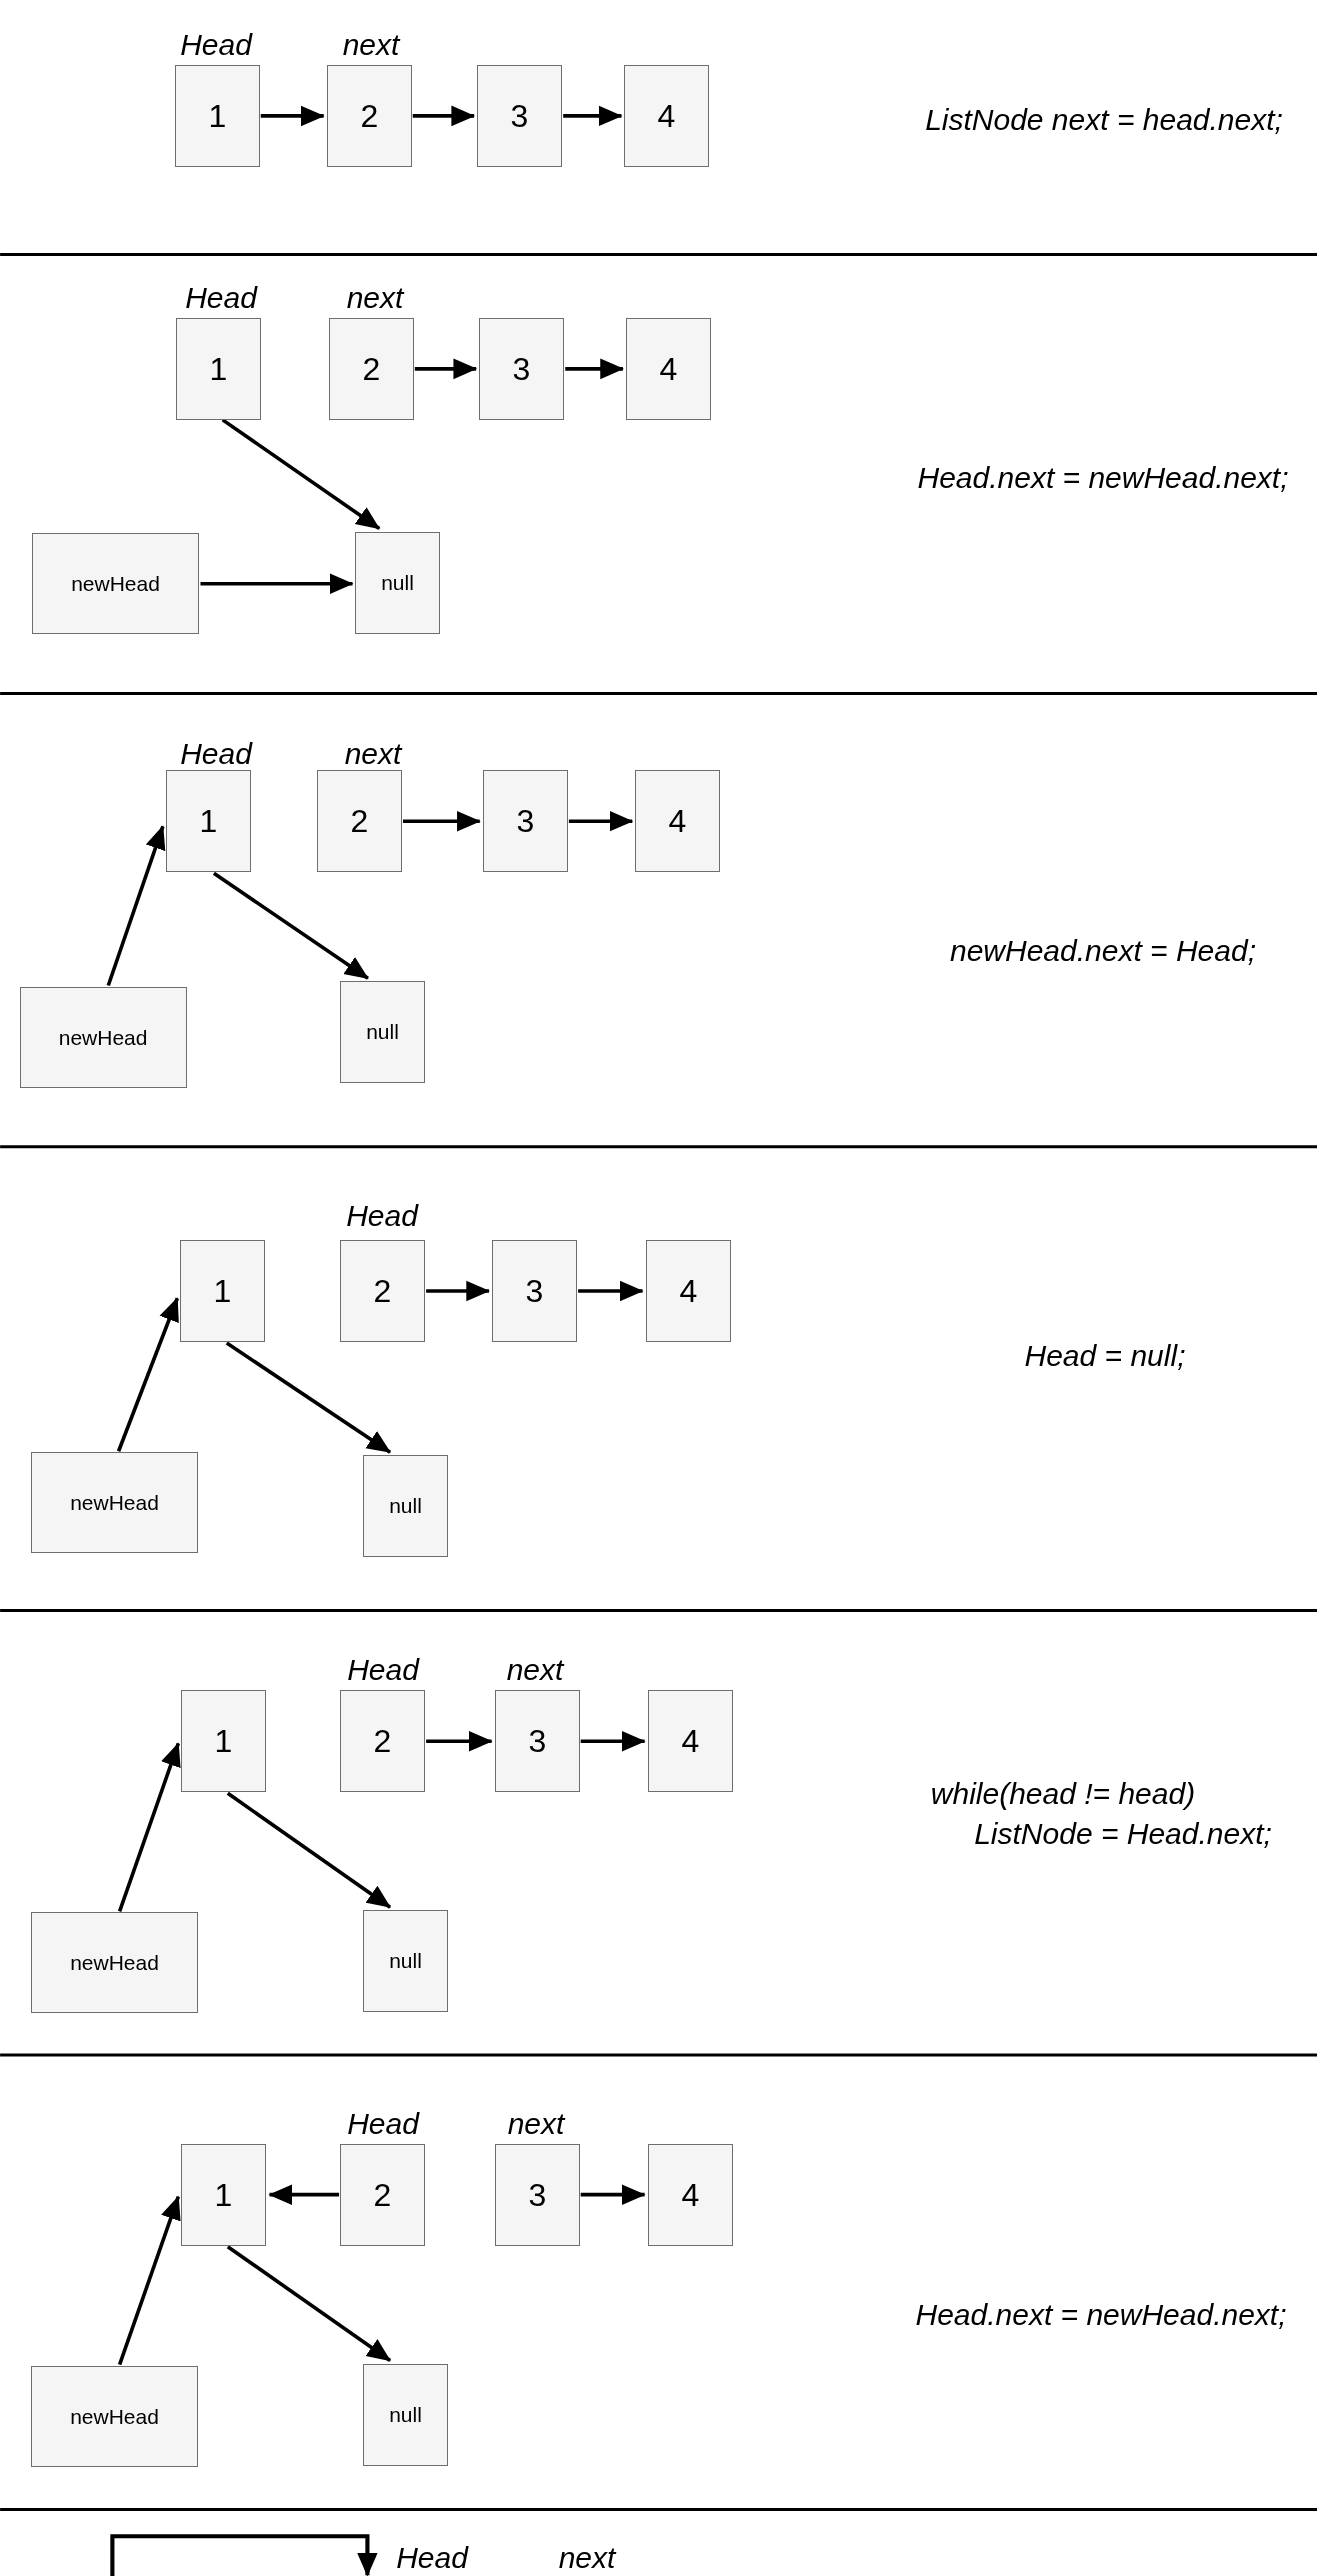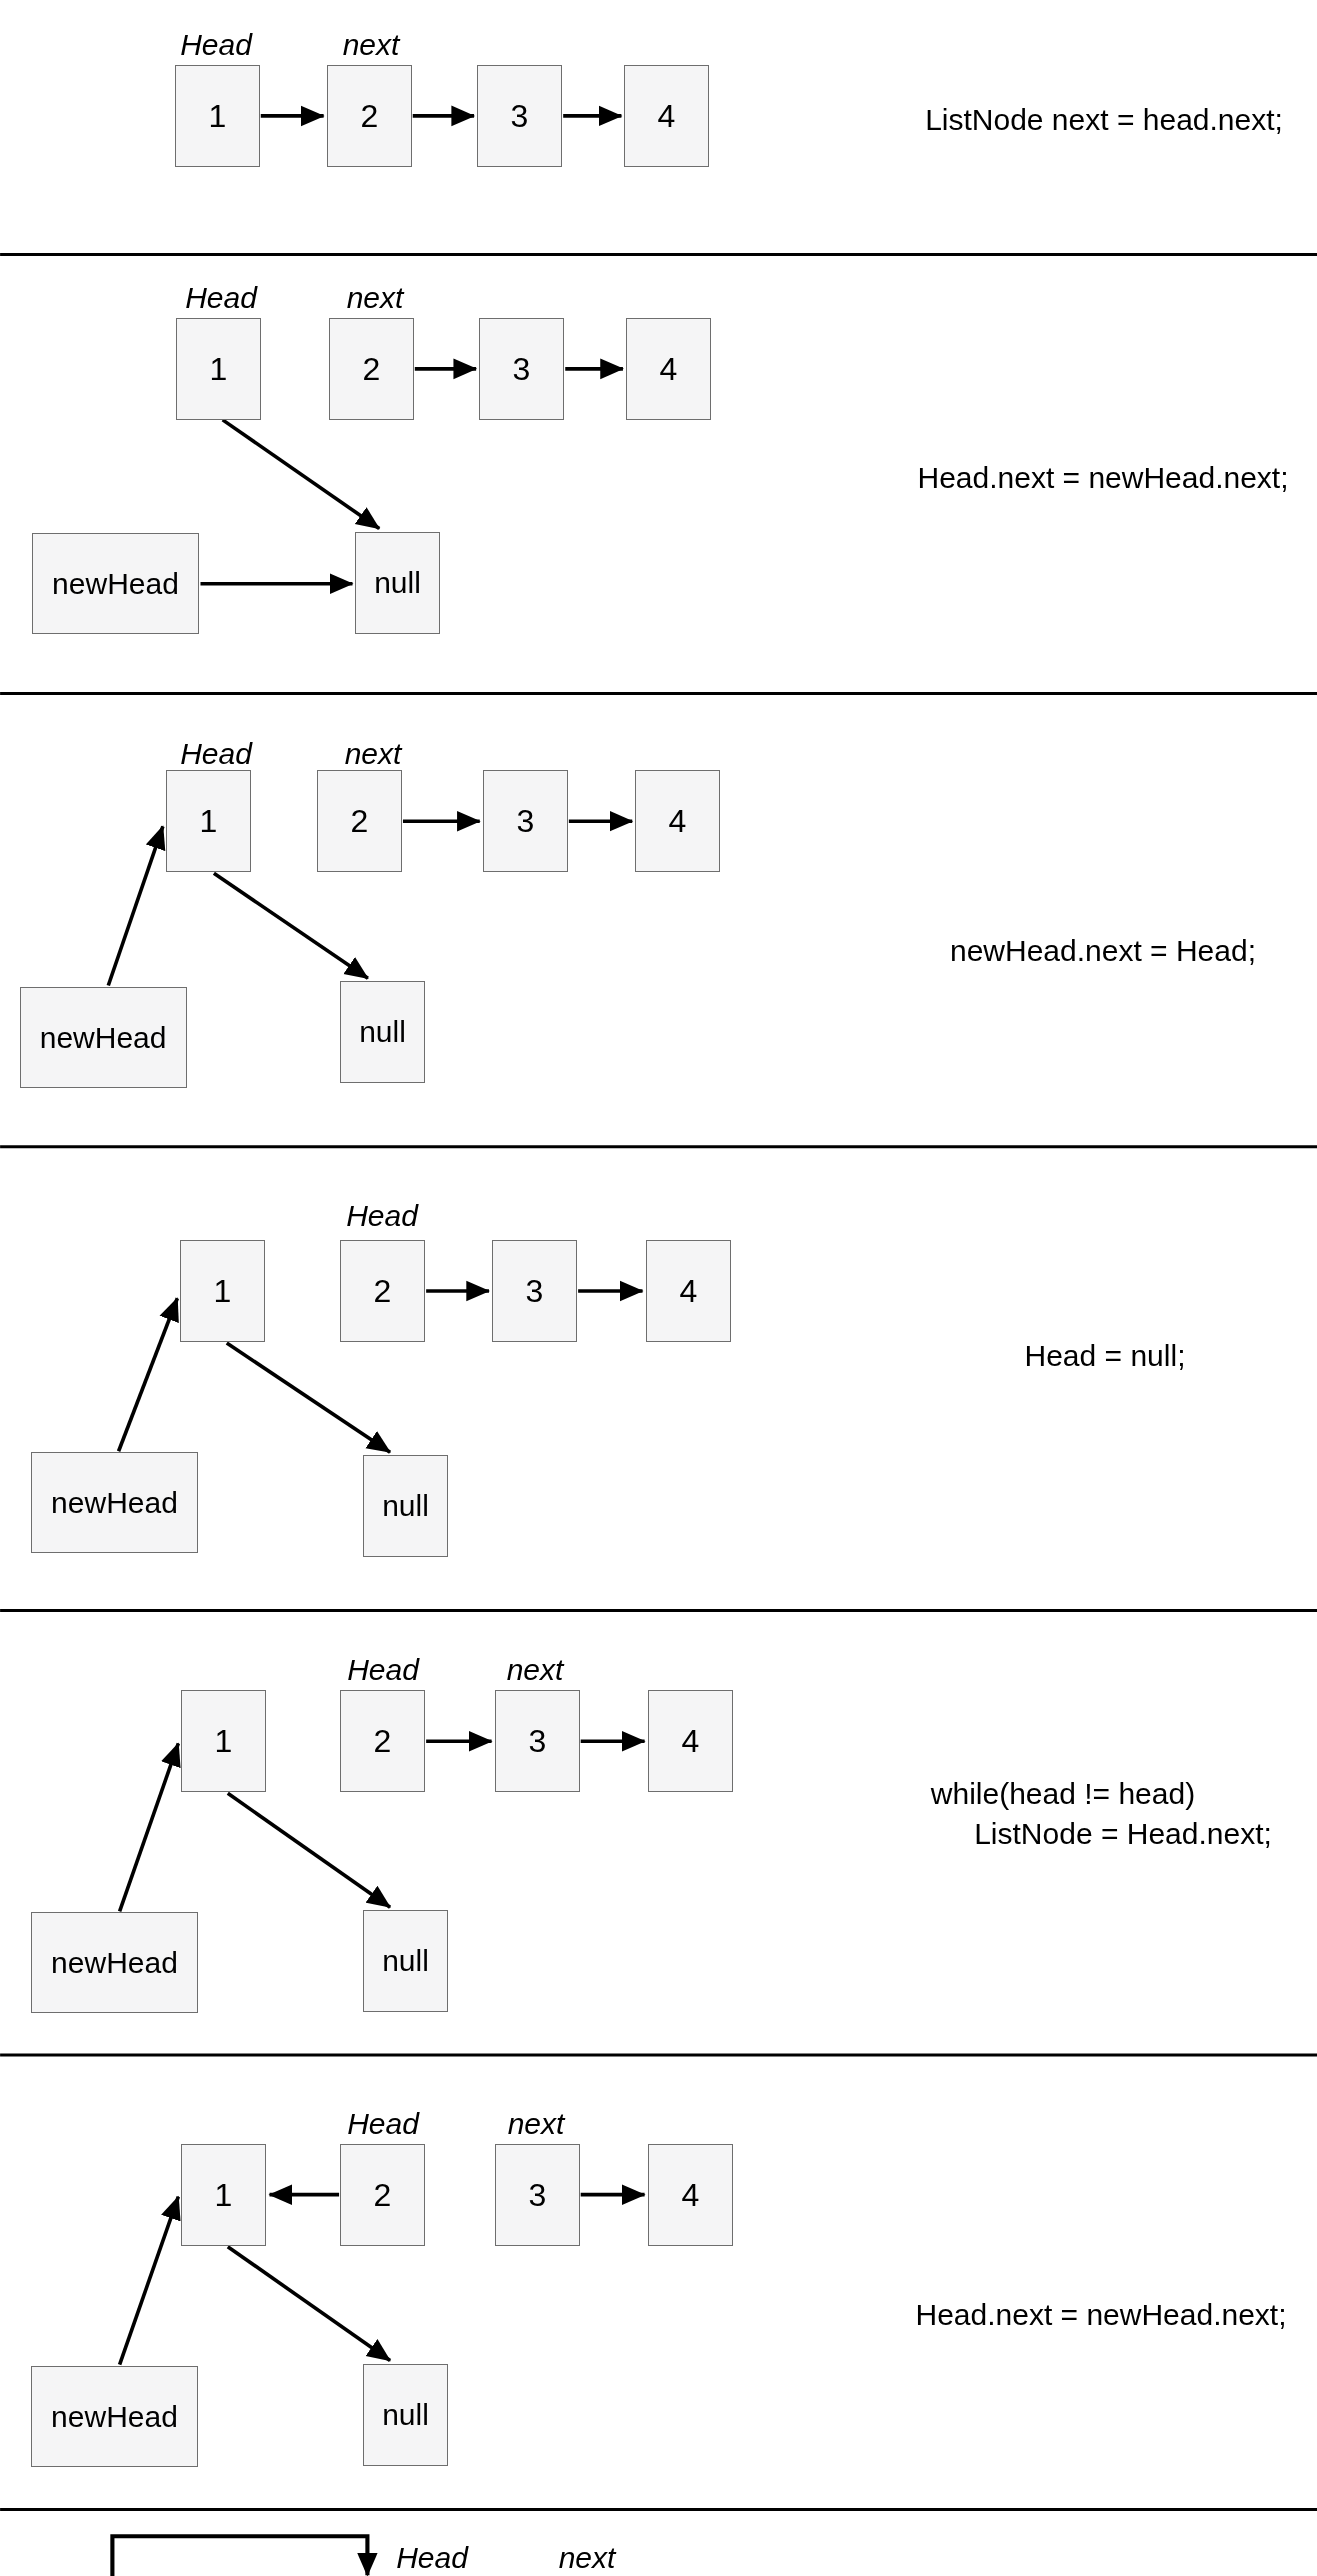--- a/index.html
+++ b/index.html
@@ -11,30 +11,30 @@
     color:#000;
     overflow:hidden;
   }
   #overlay{position:absolute;left:0;top:0;width:1318px;height:3598px;}
   .node{
     position:absolute;
     background:#f5f5f6;
     border:1px solid #6e6e6e;
     box-sizing:border-box;
     display:flex;align-items:center;justify-content:center;
-    font-size:30px;
+    font-size:21px;
   }
   .node.digit{font-size:32px;}
   .pointer-label{
     position:absolute;transform:translate(-50%,-50%);
     font-size:30px;white-space:nowrap;font-style:italic;
   }
   .code-line{
     position:absolute;transform:translate(-50%,-50%);
-    font-size:30px;white-space:nowrap;
+    font-size:30px;white-space:nowrap;font-style:italic;
   }
 </style>
 </head>
 <body>
 
 <div id="canvas">
   <svg id="overlay" xmlns="http://www.w3.org/2000/svg" viewBox="0 0 2558 6984">
       <defs>
         <marker id="ah" markerUnits="userSpaceOnUse" markerWidth="48" markerHeight="42" refX="44" refY="21" orient="auto">
           <path d="M0,1 L46,21 L0,41 Z" fill="#000000"></path>

